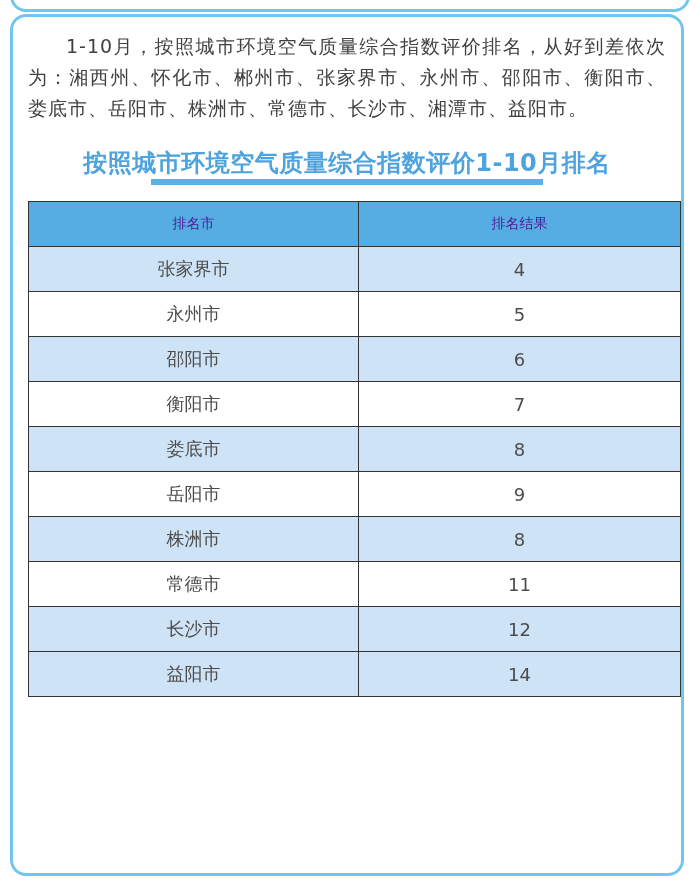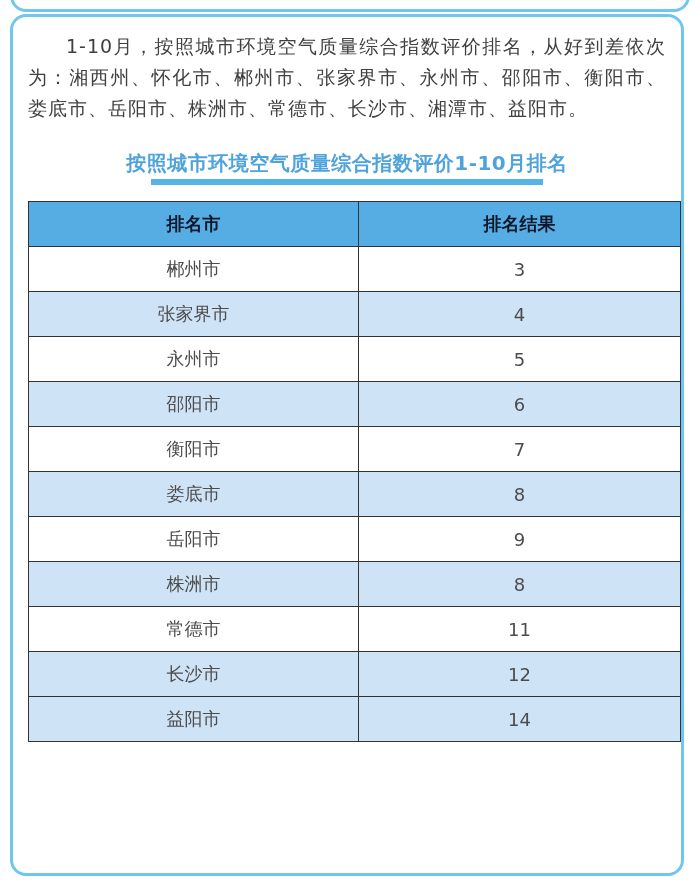--- a/index.html
+++ b/index.html
@@ -43,21 +43,21 @@
     font-size: 19px;
     line-height: 31px;
     letter-spacing: 1px;
     color: var(--body-text, #404040);
     text-indent: 2em;
     text-align: justify;
   }
   .title {
     margin: 27px 0 0 0;
     text-align: center;
-    font-size: 20px;
+    font-size: 24px;
     line-height: 24px;
     font-weight: bold;
     color: var(--title-text, #4fa3dc);
     letter-spacing: 0.5px;
   }
   .underline {
     width: 392px;
     height: 6px;
     margin: 4px auto 0 auto;
     background: var(--title-underline, #54b4e7);
@@ -72,23 +72,23 @@
     border: 1px solid var(--table-border, #333333);
     height: 44px;
     text-align: center;
     vertical-align: middle;
     padding: 0;
   }
   .rank-table col.c1 { width: 330px; }
   .rank-table col.c2 { width: 322px; }
   .rank-table th {
     background: var(--table-header-bg, #56ade4);
-    color: #0f172a;
-    font-size: 18px;
-    font-weight: bold;
+    color: #4c1d95;
+    font-size: 14px;
+    font-weight: normal;
   }
   .rank-table td {
     color: #4c4c4c;
     font-size: 18px;
     font-weight: normal;
     background: #ffffff;
   }
   .rank-table tr.alt td {
     background: var(--table-alt-row-bg, #cfe3f7);
   }
@@ -113,24 +113,20 @@
         <col class="c1">
         <col class="c2">
       </colgroup>
       <thead>
         <tr>
           <th>排名市</th>
           <th>排名结果</th>
         </tr>
       </thead>
       <tbody>
-          <tr>
-            <td>郴州市</td>
-            <td>3</td>
-          </tr>
           <tr class="alt">
             <td>张家界市</td>
             <td>4</td>
           </tr>
           <tr>
             <td>永州市</td>
             <td>5</td>
           </tr>
           <tr class="alt">
             <td>邵阳市</td>

